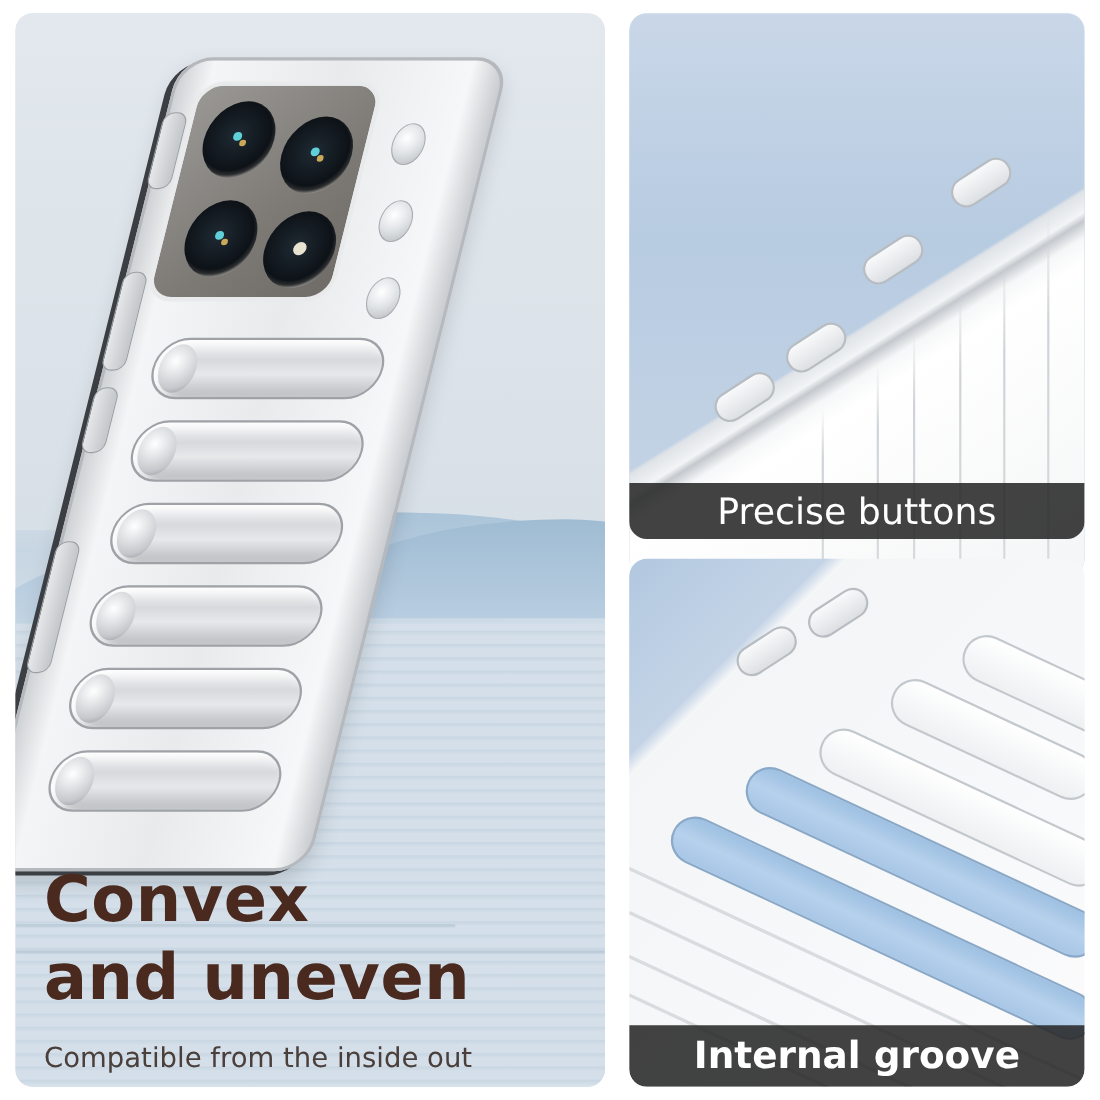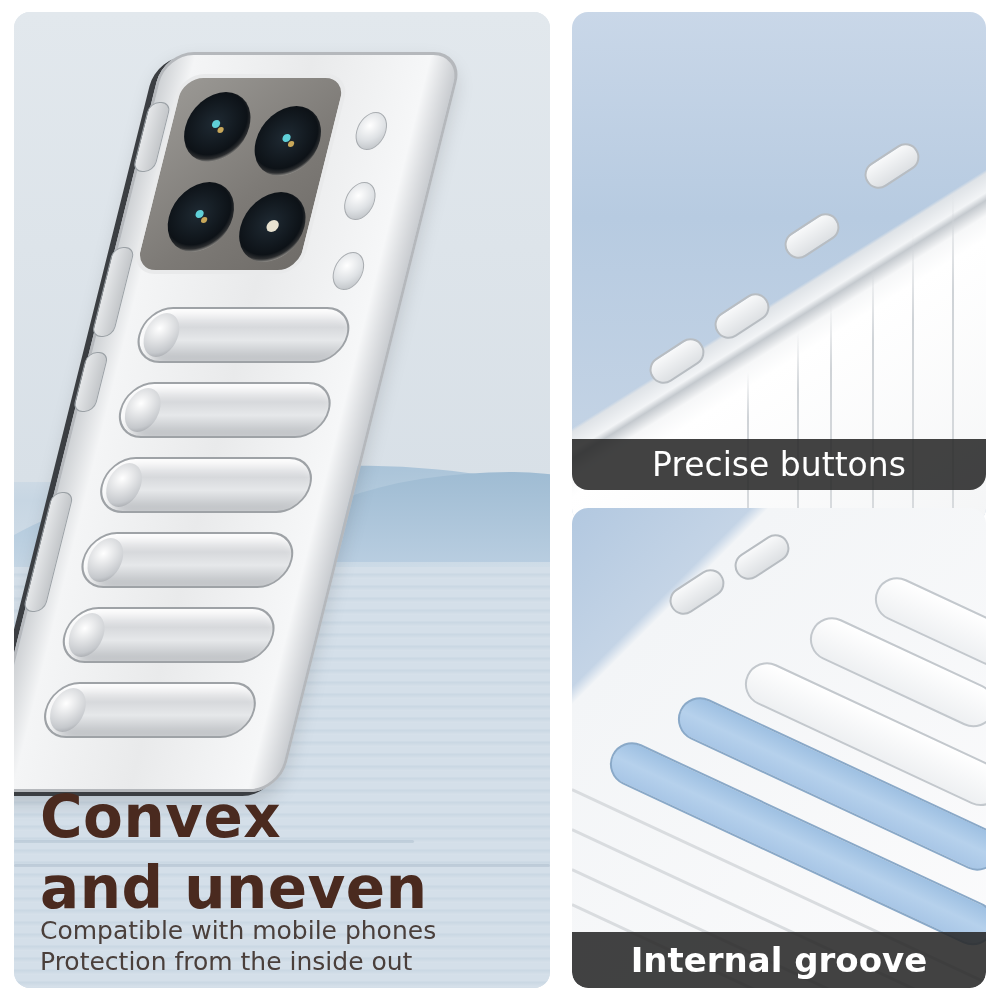--- a/index.html
+++ b/index.html
@@ -97,22 +97,21 @@
     <div class="ridge" style="top:255px;"></div>
     <div class="ridge" style="top:330px;"></div>
     <div class="ridge" style="top:405px;"></div>
     <div class="ridge" style="top:480px;"></div>
     <div class="ridge" style="top:555px;"></div>
     <div class="ridge" style="top:630px;"></div>
   </div>
 
   <div class="title" style="top:847px;">and uneven</div>
   <div class="title" style="top:776px;">Convex</div>
-  <div class="sub" style="top:905px;">Compatible with mobile phones</div>
-  <div class="sub" style="top:936px;">Protection from the inside out</div>
+  <div class="sub" style="top:936px;">Compatible from the inside out</div>
 </div>
 
 <div class="panel" id="rt">
   <div class="glass"></div>
   <div class="vline" style="left:175px;top:360px;"></div>
   <div class="vline" style="left:225px;top:320px;"></div>
   <div class="vline" style="left:258px;top:290px;"></div>
   <div class="vline" style="left:300px;top:250px;"></div>
   <div class="vline" style="left:340px;top:220px;"></div>
   <div class="vline" style="left:380px;top:180px;"></div>

